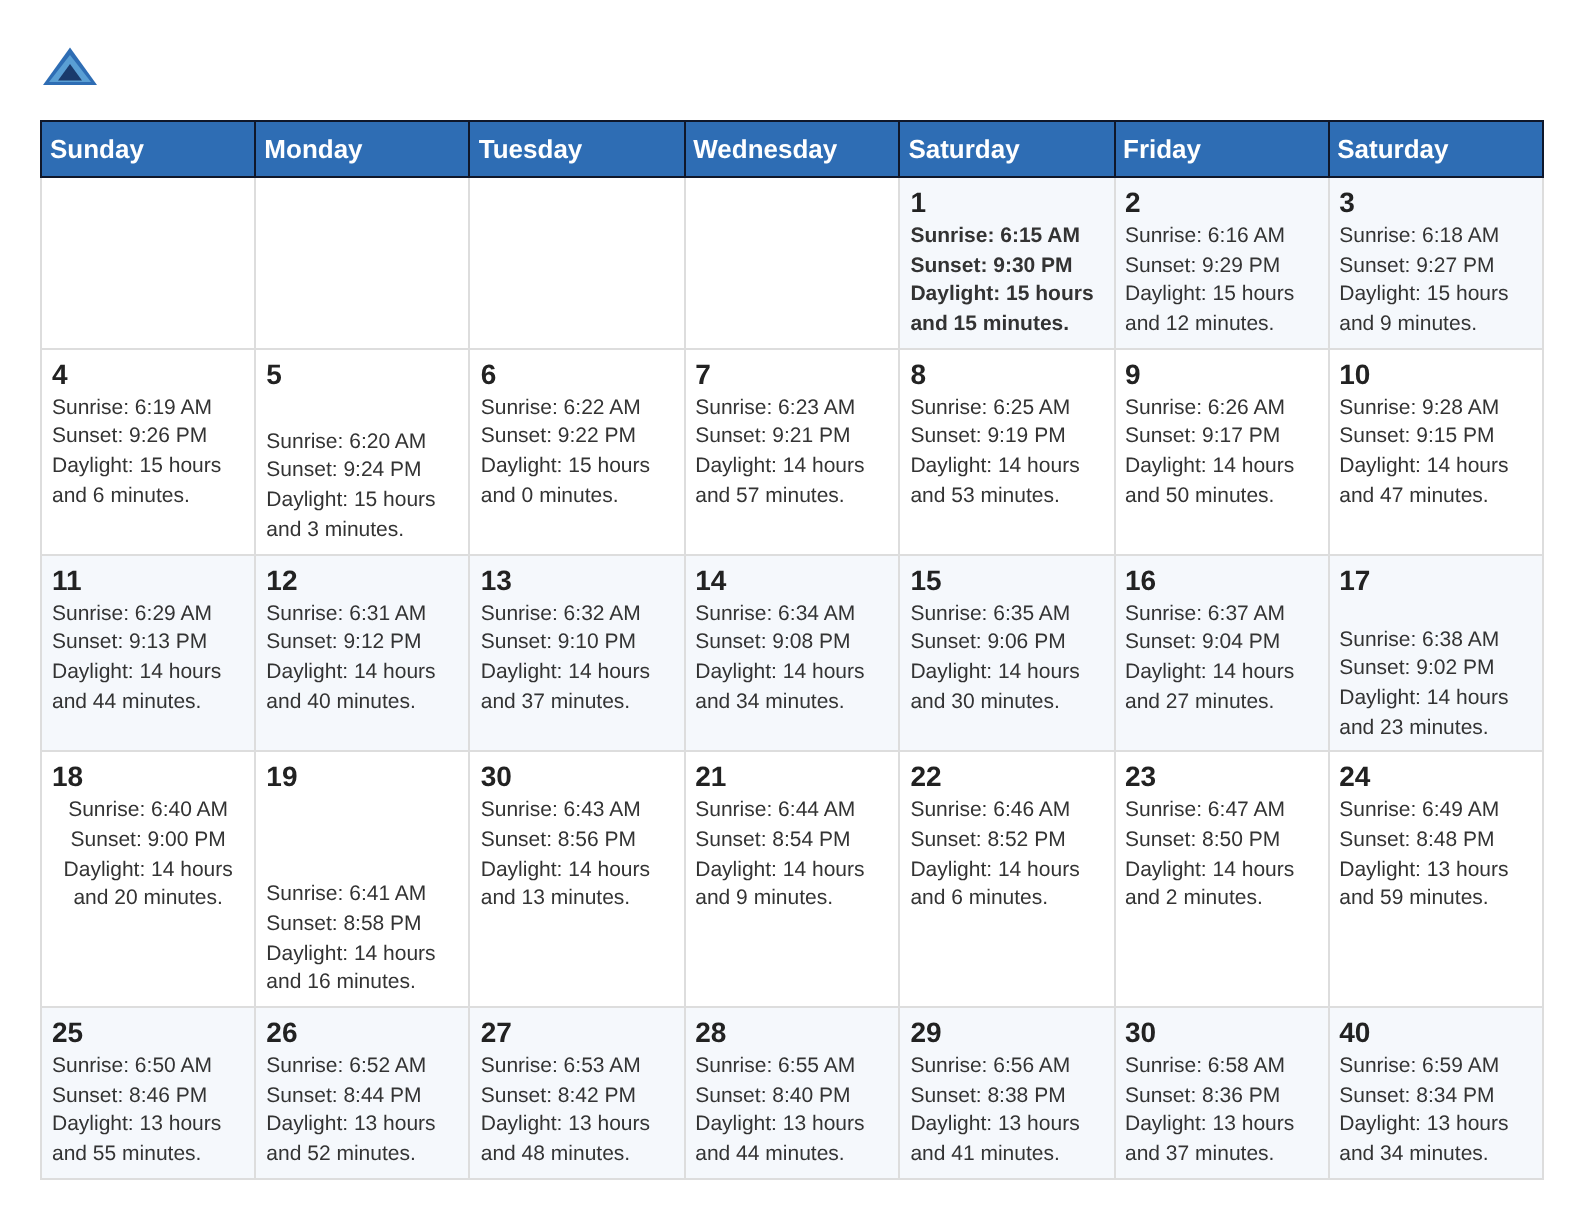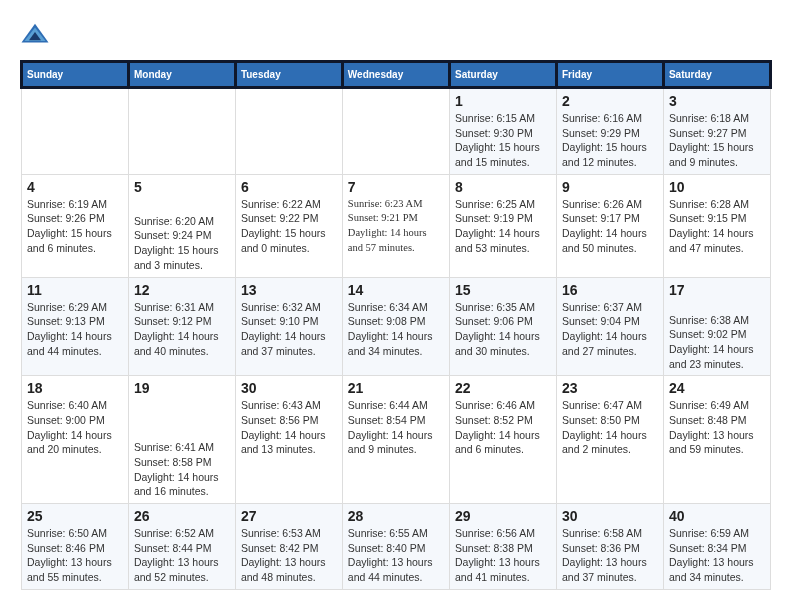--- a/index.html
+++ b/index.html
@@ -41,23 +41,23 @@
     table {
       width: 100%;
       border-collapse: collapse;
       font-size: 11px;
     }
     thead tr th {
       background: #2e6db4;
       color: #fff;
       padding: 6px 4px;
       text-align: left;
-      font-size: 10px;
+      font-size: 13px;
       font-weight: bold;
-      border: 3px solid #0f172a;
+      border: 1px solid #0f172a;
     }
     tbody tr td {
       border: 1px solid #ddd;
       vertical-align: top;
       padding: 4px 5px;
       width: 108px;
       min-height: 80px;
       background: #fff;
     }
     tbody tr:nth-child(odd) td {
@@ -112,21 +112,21 @@
       </tr>
   </thead>
   <tbody id="calendar-body">
       <tr>
         <td class="empty-cell"></td>
         <td class="empty-cell"></td>
         <td class="empty-cell"></td>
         <td class="empty-cell"></td>
         <td>
           <div class="day-num">1</div>
-          <div class="day-info" style="white-space: pre-line;">Sunrise: 6:15 AM
+          <div class="day-info" style="white-space: pre-line; font-weight: bold;">Sunrise: 6:15 AM
 Sunset: 9:30 PM
 Daylight: 15 hours
 and 15 minutes.</div>
         </td>
         <td>
           <div class="day-num">2</div>
           <div class="day-info" style="white-space: pre-line;">Sunrise: 6:16 AM
 Sunset: 9:29 PM
 Daylight: 15 hours
 and 12 minutes.</div>
@@ -156,42 +156,42 @@
         </td>
         <td>
           <div class="day-num">6</div>
           <div class="day-info" style="white-space: pre-line;">Sunrise: 6:22 AM
 Sunset: 9:22 PM
 Daylight: 15 hours
 and 0 minutes.</div>
         </td>
         <td>
           <div class="day-num">7</div>
-          <div class="day-info" style="white-space: pre-line; font-family: Liberation Serif, serif;">Sunrise: 6:23 AM
+          <div class="day-info" style="white-space: pre-line;">Sunrise: 6:23 AM
 Sunset: 9:21 PM
 Daylight: 14 hours
 and 57 minutes.</div>
         </td>
         <td>
           <div class="day-num">8</div>
           <div class="day-info" style="white-space: pre-line;">Sunrise: 6:25 AM
 Sunset: 9:19 PM
 Daylight: 14 hours
 and 53 minutes.</div>
         </td>
         <td>
           <div class="day-num">9</div>
           <div class="day-info" style="white-space: pre-line;">Sunrise: 6:26 AM
 Sunset: 9:17 PM
 Daylight: 14 hours
 and 50 minutes.</div>
         </td>
         <td>
           <div class="day-num">10</div>
-          <div class="day-info" style="white-space: pre-line;">Sunrise: 6:28 AM
+          <div class="day-info" style="white-space: pre-line;">Sunrise: 9:28 AM
 Sunset: 9:15 PM
 Daylight: 14 hours
 and 47 minutes.</div>
         </td>
       </tr>
       <tr>
         <td>
           <div class="day-num">11</div>
           <div class="day-info" style="white-space: pre-line;">Sunrise: 6:29 AM
 Sunset: 9:13 PM
@@ -237,21 +237,21 @@
           <div class="day-num">17</div>
           <div class="day-info" style="white-space: pre-line; margin-top: 15px;">Sunrise: 6:38 AM
 Sunset: 9:02 PM
 Daylight: 14 hours
 and 23 minutes.</div>
         </td>
       </tr>
       <tr>
         <td>
           <div class="day-num">18</div>
-          <div class="day-info" style="white-space: pre-line;">Sunrise: 6:40 AM
+          <div class="day-info" style="white-space: pre-line; text-align: center;">Sunrise: 6:40 AM
 Sunset: 9:00 PM
 Daylight: 14 hours
 and 20 minutes.</div>
         </td>
         <td>
           <div class="day-num">19</div>
           <div class="day-info" style="white-space: pre-line; margin-top: 44px;">Sunrise: 6:41 AM
 Sunset: 8:58 PM
 Daylight: 14 hours
 and 16 minutes.</div>

